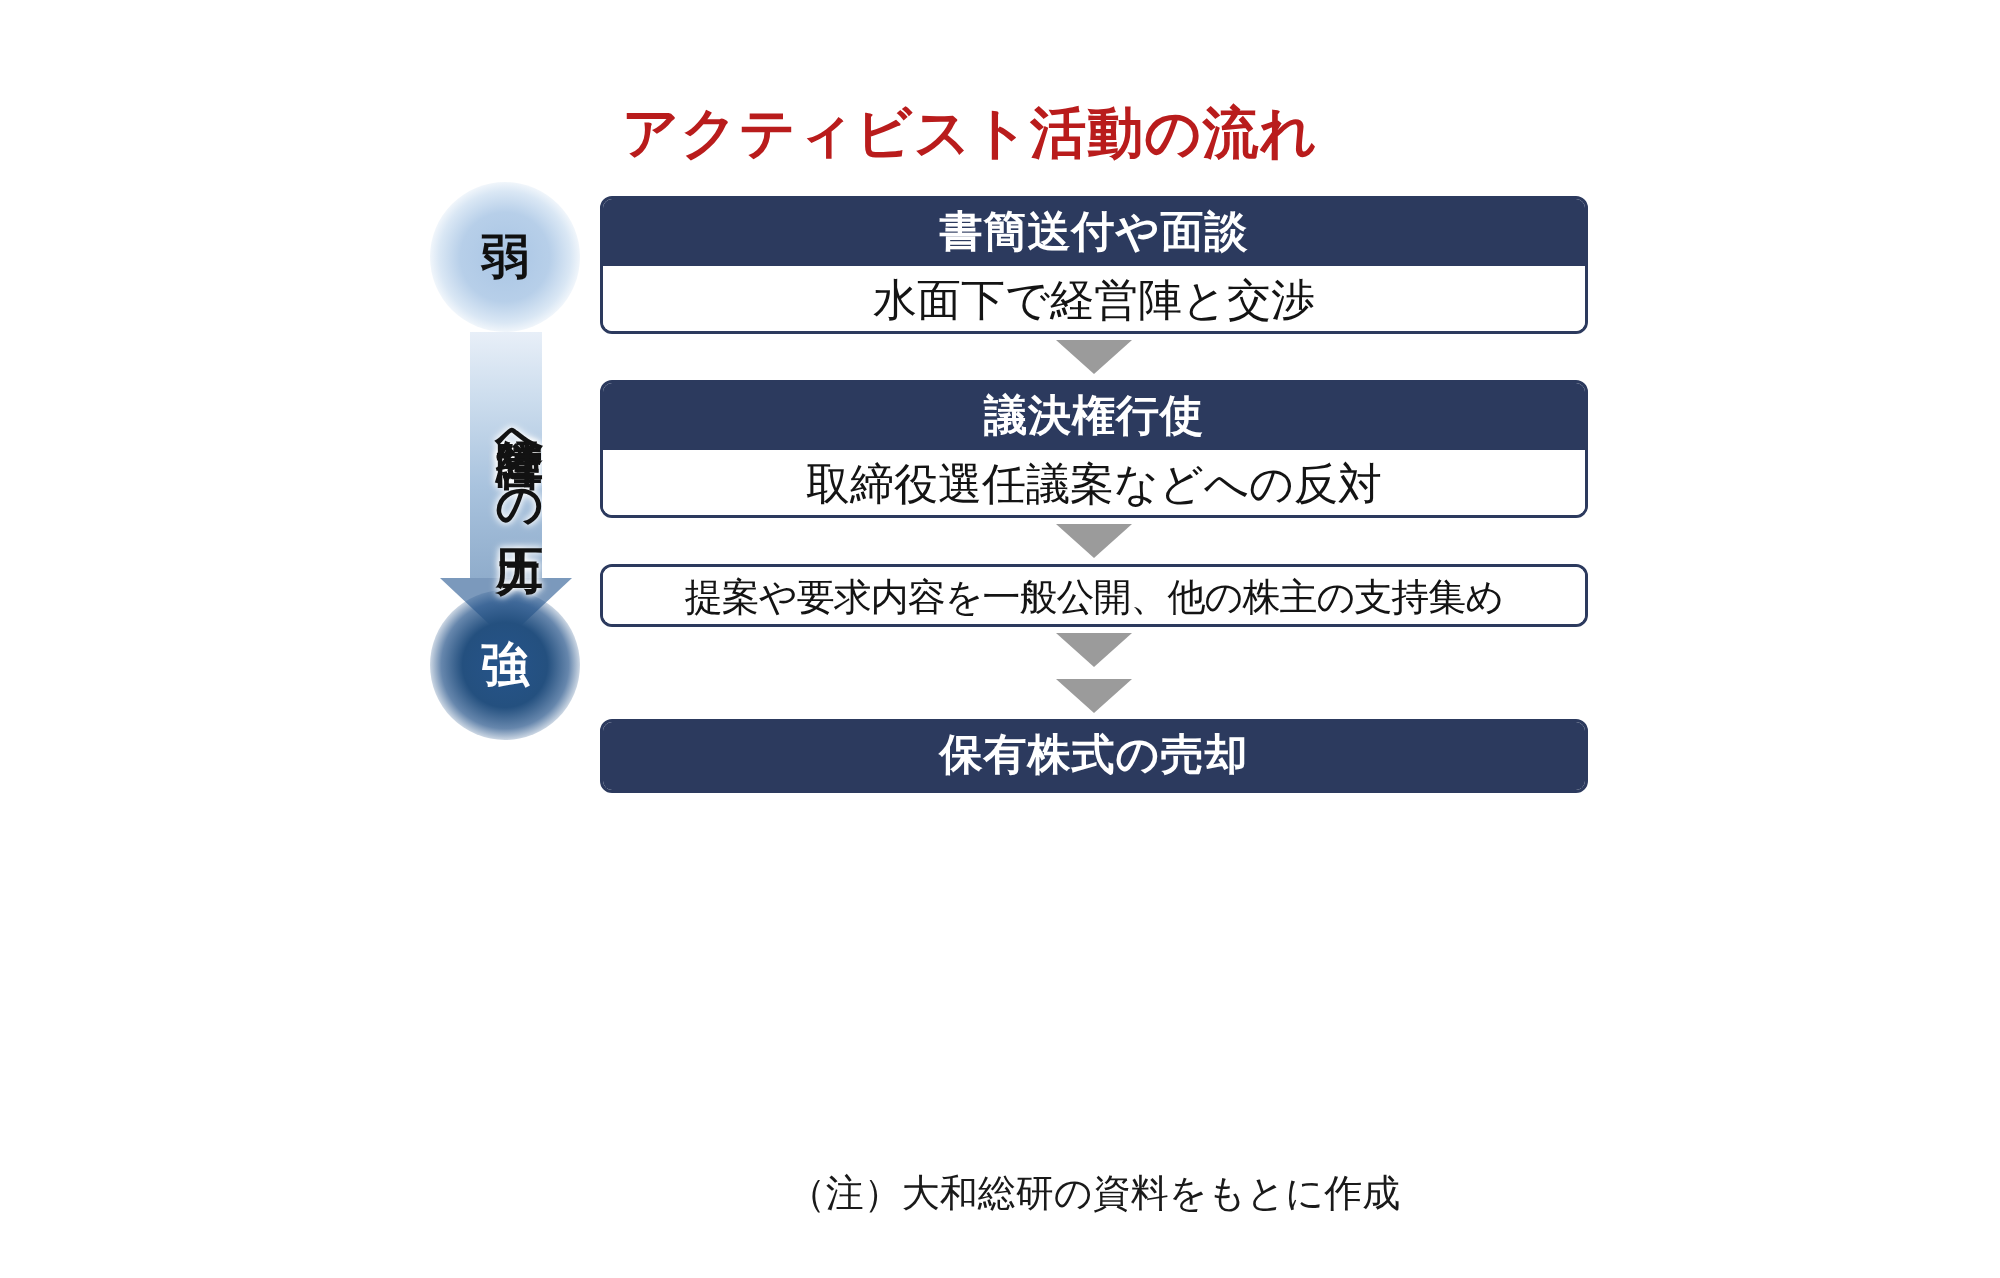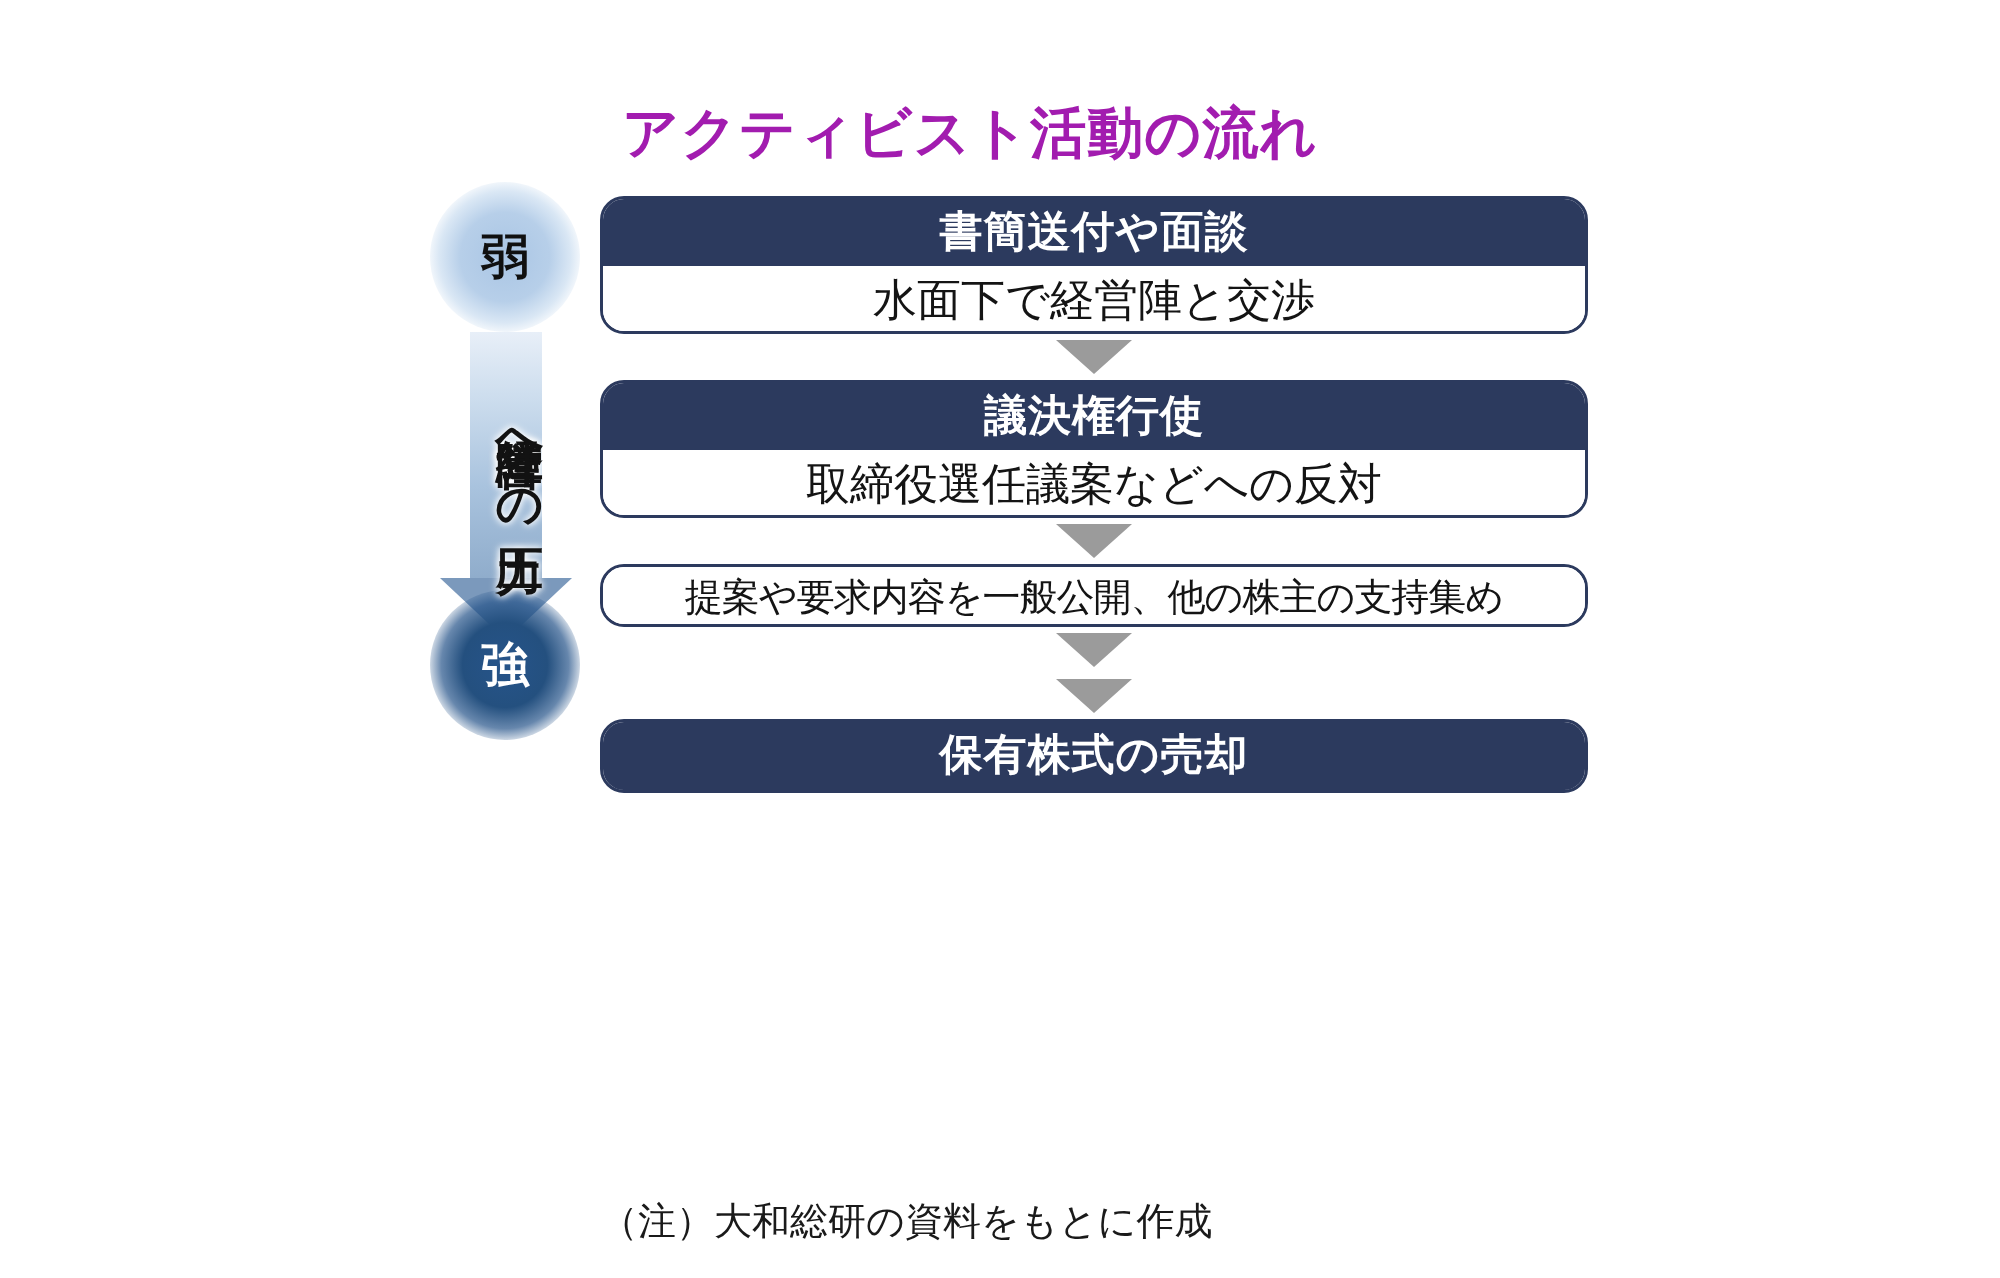--- a/index.html
+++ b/index.html
@@ -24,21 +24,21 @@
   
   #chart-title {
     position: absolute;
     left: 600px;
     top: 96px;
     width: 740px;
     text-align: center;
     font-size: 56px;
     font-weight: bold;
     letter-spacing: 1px;
-    color: #a21caf;
+    color: #b91c1c;
     white-space: nowrap;
   }
 
   
   #pressure-arrow {
     position: absolute;
     left: 470px;
     top: 332px;
     width: 72px;
     height: 248px;
@@ -102,21 +102,21 @@
 
   
   #flow-column {
     position: absolute;
     left: 600px;
     top: 196px;
     width: 988px;
   }
   .flow-box {
     border: 3px solid #2c3a5e;
-    border-radius: 24px;
+    border-radius: 12px;
     overflow: hidden;
     background: #ffffff;
     box-sizing: border-box;
   }
   .flow-box-header {
     background: #2c3a5e;
     color: #ffffff;
     text-align: center;
     font-size: 43px;
     font-weight: bold;
@@ -152,25 +152,24 @@
     border-right: 38px solid transparent;
     border-top: 34px solid #9b9b9b;
   }
 
   
   #footnote {
     position: absolute;
     left: 600px;
     top: 1168px;
     width: 988px;
-    text-align: left;
+    text-align: center;
     font-size: 38px;
     color: #1a1a1a;
     white-space: nowrap;
-    margin-top: 28px;
   }
 </style>
 </head>
 <body>
 
 <div id="stage">
 
   <div id="chart-title">アクティビスト活動の流れ</div>
 
   <div id="pressure-arrow"></div>

